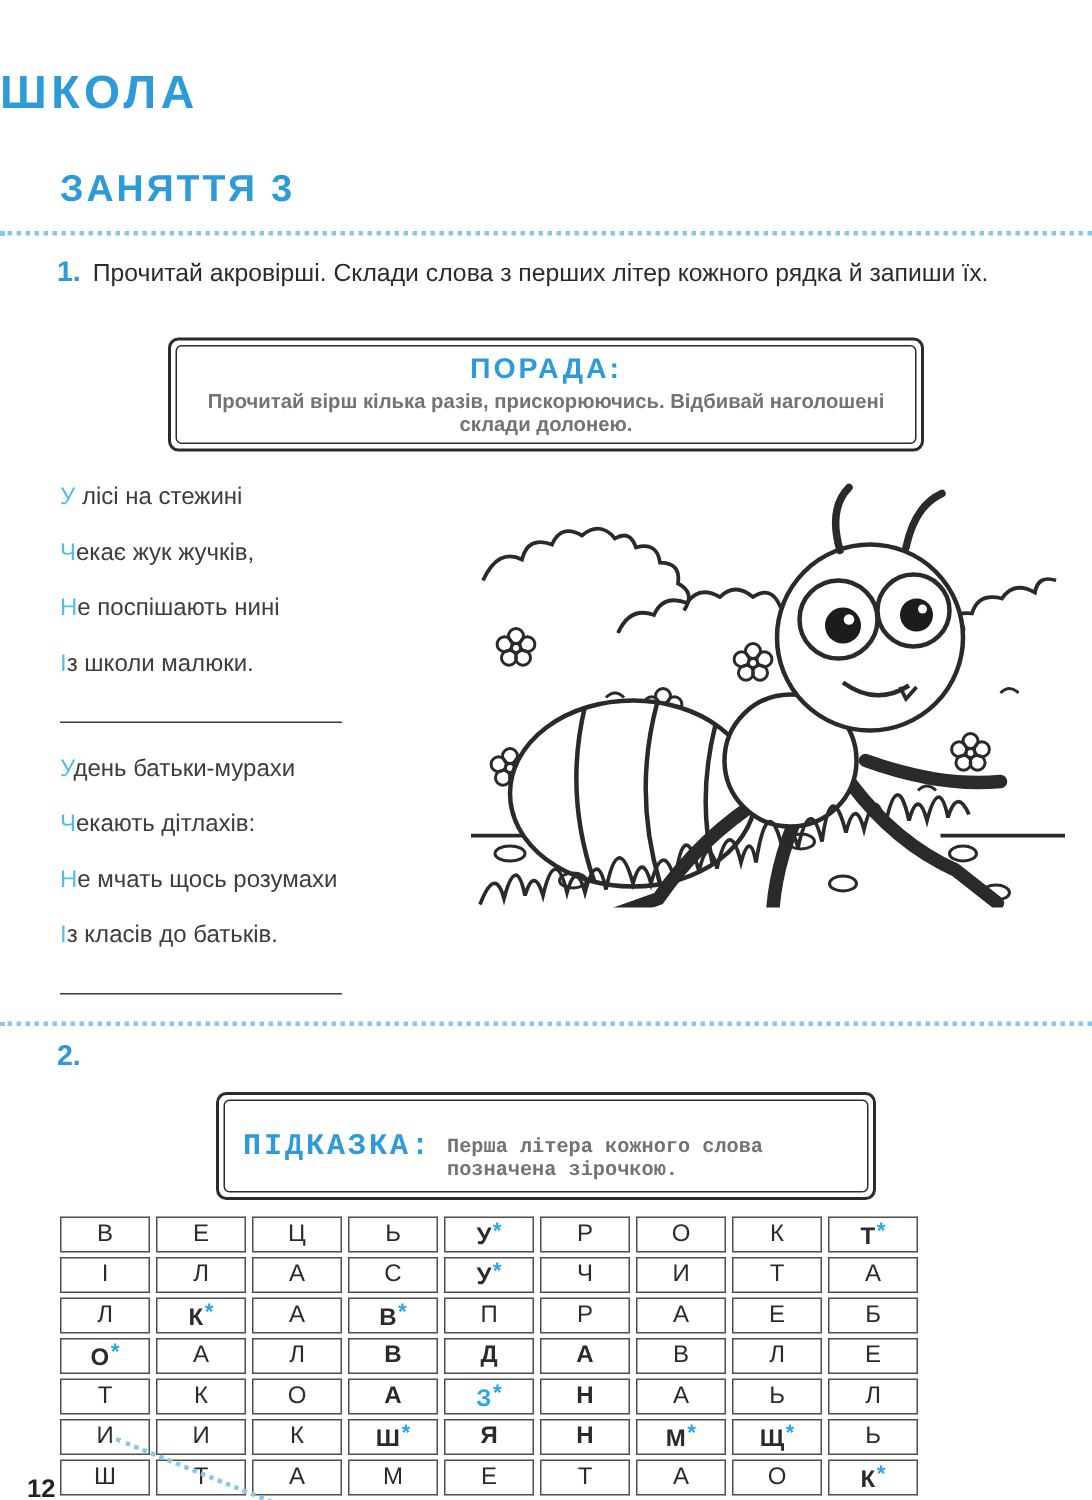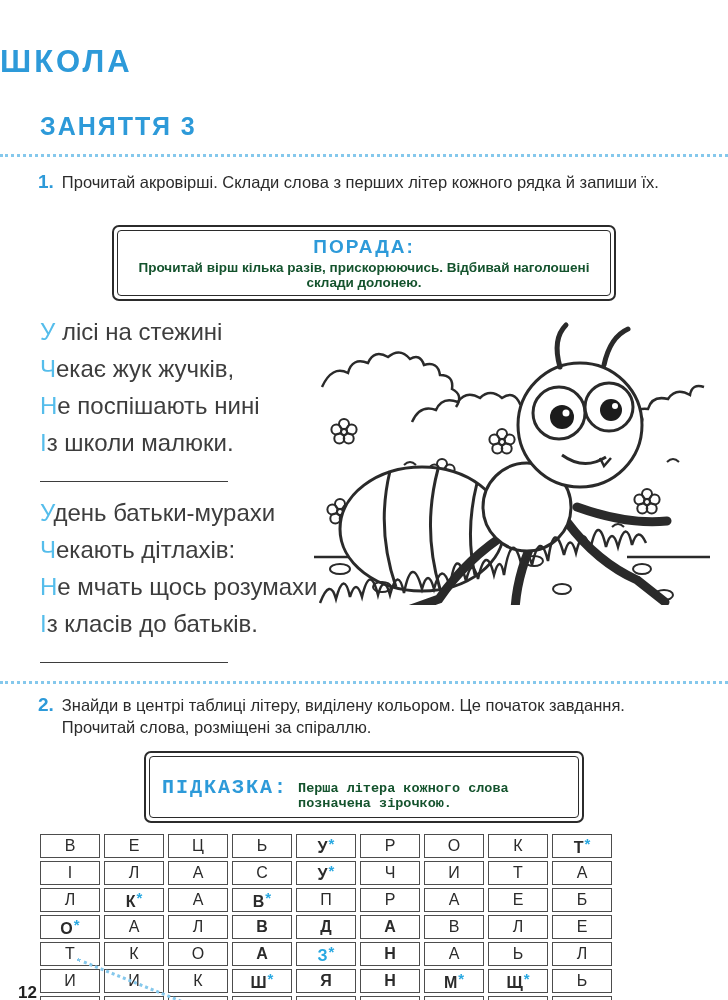--- a/index.html
+++ b/index.html
@@ -16,31 +16,31 @@
   .task { display:flex; gap:8px; padding:0 38px; margin-top:14px;
     font-size:16.5px; line-height:22px; color:#2b2b2b; }
   .task .num { color:#2d9ad9; font-weight:bold; font-size:19px; line-height:21px; }
 
   .tipbox { margin:13px auto 0; border:2px solid #2b2b2b; border-radius:7px; padding:3px;
     background:#fff; }
   .tipbox-inner { border:1.5px solid #2b2b2b; border-radius:4px; padding:5px 10px; }
   .tipbox.porada { width:504px; text-align:center;margin-top:32px; }
   .tipbox.porada .tip-title { color:#2d9ad9; font-weight:bold; font-size:19px;
     letter-spacing:2px; }
-  .tip-text { font-size:13.5px; font-weight:bold; color:#14532d; margin-top:2px; }
+  .tip-text { font-size:13.5px; font-weight:bold; color:#737373; margin-top:2px; }
   .tipbox.pidkazka { width:440px; }
   .tipbox.pidkazka .tipbox-inner { display:flex; align-items:center; gap:10px;
     padding:6px 12px;font-family:Liberation Mono, monospace; }
   .tipbox.pidkazka .tip-title { color:#2d9ad9; font-weight:bold; font-size:20px;
     letter-spacing:2px; white-space:nowrap; }
   .tipbox.pidkazka .tip-text { margin-top:18px; }
 
   .main-row { display:flex; padding-left:40px; margin-top:12px; }
   .poems { width:272px; flex:none; }
-  .poem-line { font-size:24px; line-height:37px; color:#3d3d3d; white-space:nowrap; }
+  .poem-line { font-size:16px; line-height:37px; color:#3d3d3d; white-space:nowrap; }
   .poem-line .init { color:#55bdeb; }
   .answer-line { width:188px; border-bottom:1.5px solid #3d3d3d; height:16px;
     margin:5px 0 12px; }
   .illustration { flex:1; padding-top:4px; }
 
   .letter-table { border-collapse:separate; border-spacing:4px 3px; margin:8px 0 0 36px; }
   .letter-table td { width:60px; height:23px; border:1px solid #4d4d4d; text-align:center;
     vertical-align:middle; font-size:16px; color:#2b2b2b; position:relative; }
   .letter-table td.bold .ch { font-weight:bold; }
   .letter-table td.blue .ch { color:#29a8e1; }
@@ -157,21 +157,20 @@
 
       <path stroke-width="2.5" d="M8 286 q10 -26 16 -4 q8 -30 14 -2 q6 -20 12 0 q8 -34 16 -2 q6 -22 12 0 q8 -30 14 -2 q8 -40 18 -4 q6 -22 12 0 q8 -30 16 -2 q6 -44 16 -6 q6 -26 12 -2 q8 -36 16 -4 q6 -22 10 0 q8 -50 18 -8 q4 -24 10 -2 q8 -36 16 -4 q6 -44 16 -6 q6 -24 12 -2 q8 -32 14 -2 q8 -40 16 -4 q6 -22 12 0 q8 -30 14 -2 q6 -20 14 -2"></path>
     </svg>
   </div>
 </div>
 
 <div class="dotted-sep second"></div>
 
 <div class="task" style="margin-top:10px; padding-right:34px;">
   <span class="num">2.</span>
-  <span>Знайди в центрі таблиці літеру, виділену кольором. Це початок завдання. Прочитай слова, розміщені за спіраллю.</span>
 </div>
 
 <div class="tipbox pidkazka">
   <div class="tipbox-inner">
     <span class="tip-title">ПІДКАЗКА:</span>
     <span class="tip-text">Перша літера кожного слова позначена зірочкою.</span>
   </div>
 </div>
 
 <table class="letter-table">

